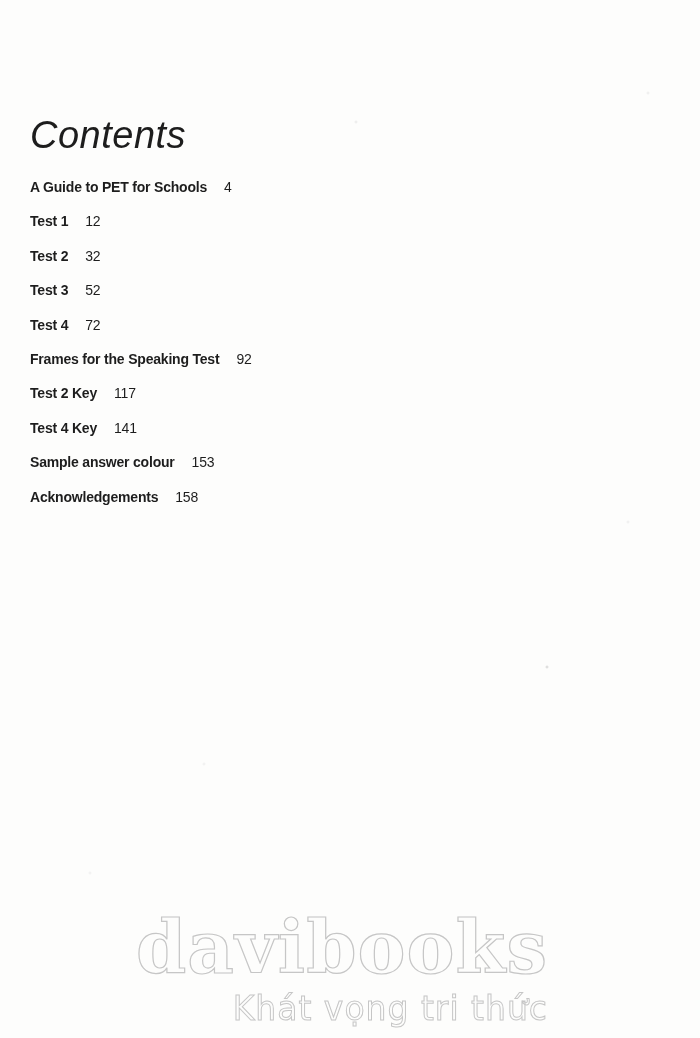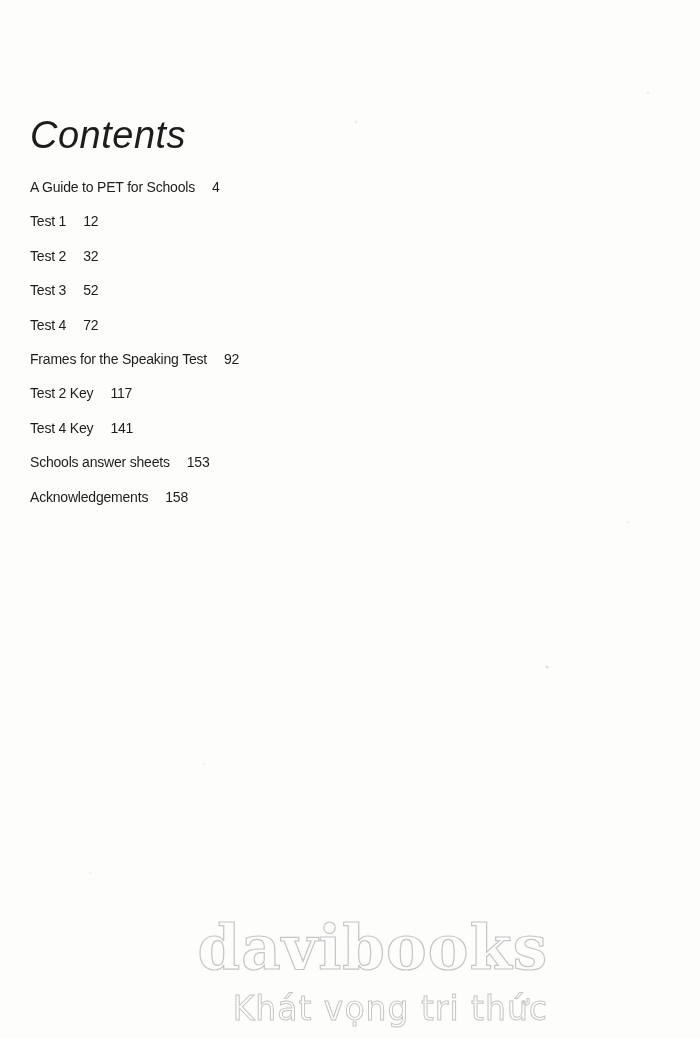--- a/index.html
+++ b/index.html
@@ -48,41 +48,41 @@
     width: 640px;
   }
   .toc-row {
     height: 34.4px;
     line-height: 34.4px;
     font-size: 14px;
     letter-spacing: -0.2px;
     white-space: nowrap;
   }
   .toc-row .label {
-    font-weight: 400;
+    font-weight: 700;
     color: var(--text);
     text-align: right;
   }
   .toc-row .pageno {
     font-weight: 400;
     margin-left: 17px;
     color: var(--text);
   }
   .watermark {
     position: absolute;
     top: 908px;
     right: 152px;
     text-align: right;
     user-select: none;
     pointer-events: none;
   }
   .wm-brand {
     font-family: "DejaVu Serif", serif;
     font-weight: 700;
-    font-size: 61px;
+    font-size: 72px;
     line-height: 80px;
     letter-spacing: 1px;
     color: #e4e4e4;
   }
   .wm-tagline {
     font-family: "DejaVu Sans", sans-serif;
     font-weight: 400;
     font-size: 33px;
     line-height: 38px;
     margin-top: 2px;
@@ -106,21 +106,21 @@
 
   <ul class="toc">
     <li class="toc-row"><span class="label">A Guide to PET for Schools</span><span class="pageno">4</span></li>
     <li class="toc-row"><span class="label">Test 1</span><span class="pageno">12</span></li>
     <li class="toc-row"><span class="label">Test 2</span><span class="pageno">32</span></li>
     <li class="toc-row"><span class="label">Test 3</span><span class="pageno">52</span></li>
     <li class="toc-row"><span class="label">Test 4</span><span class="pageno">72</span></li>
     <li class="toc-row"><span class="label">Frames for the Speaking Test</span><span class="pageno">92</span></li>
     <li class="toc-row"><span class="label">Test 2 Key</span><span class="pageno">117</span></li>
     <li class="toc-row"><span class="label">Test 4 Key</span><span class="pageno">141</span></li>
-    <li class="toc-row"><span class="label">Schools answer sheets</span><span class="pageno">153</span></li>
+    <li class="toc-row"><span class="label">Sample answer colour</span><span class="pageno">153</span></li>
     <li class="toc-row"><span class="label">Acknowledgements</span><span class="pageno">158</span></li>
   </ul>
 
   <div class="watermark">
     <div class="wm-brand">davibooks</div>
     <div class="wm-tagline">Khát vọng tri thức</div>
   </div>
 
 </div>
 

